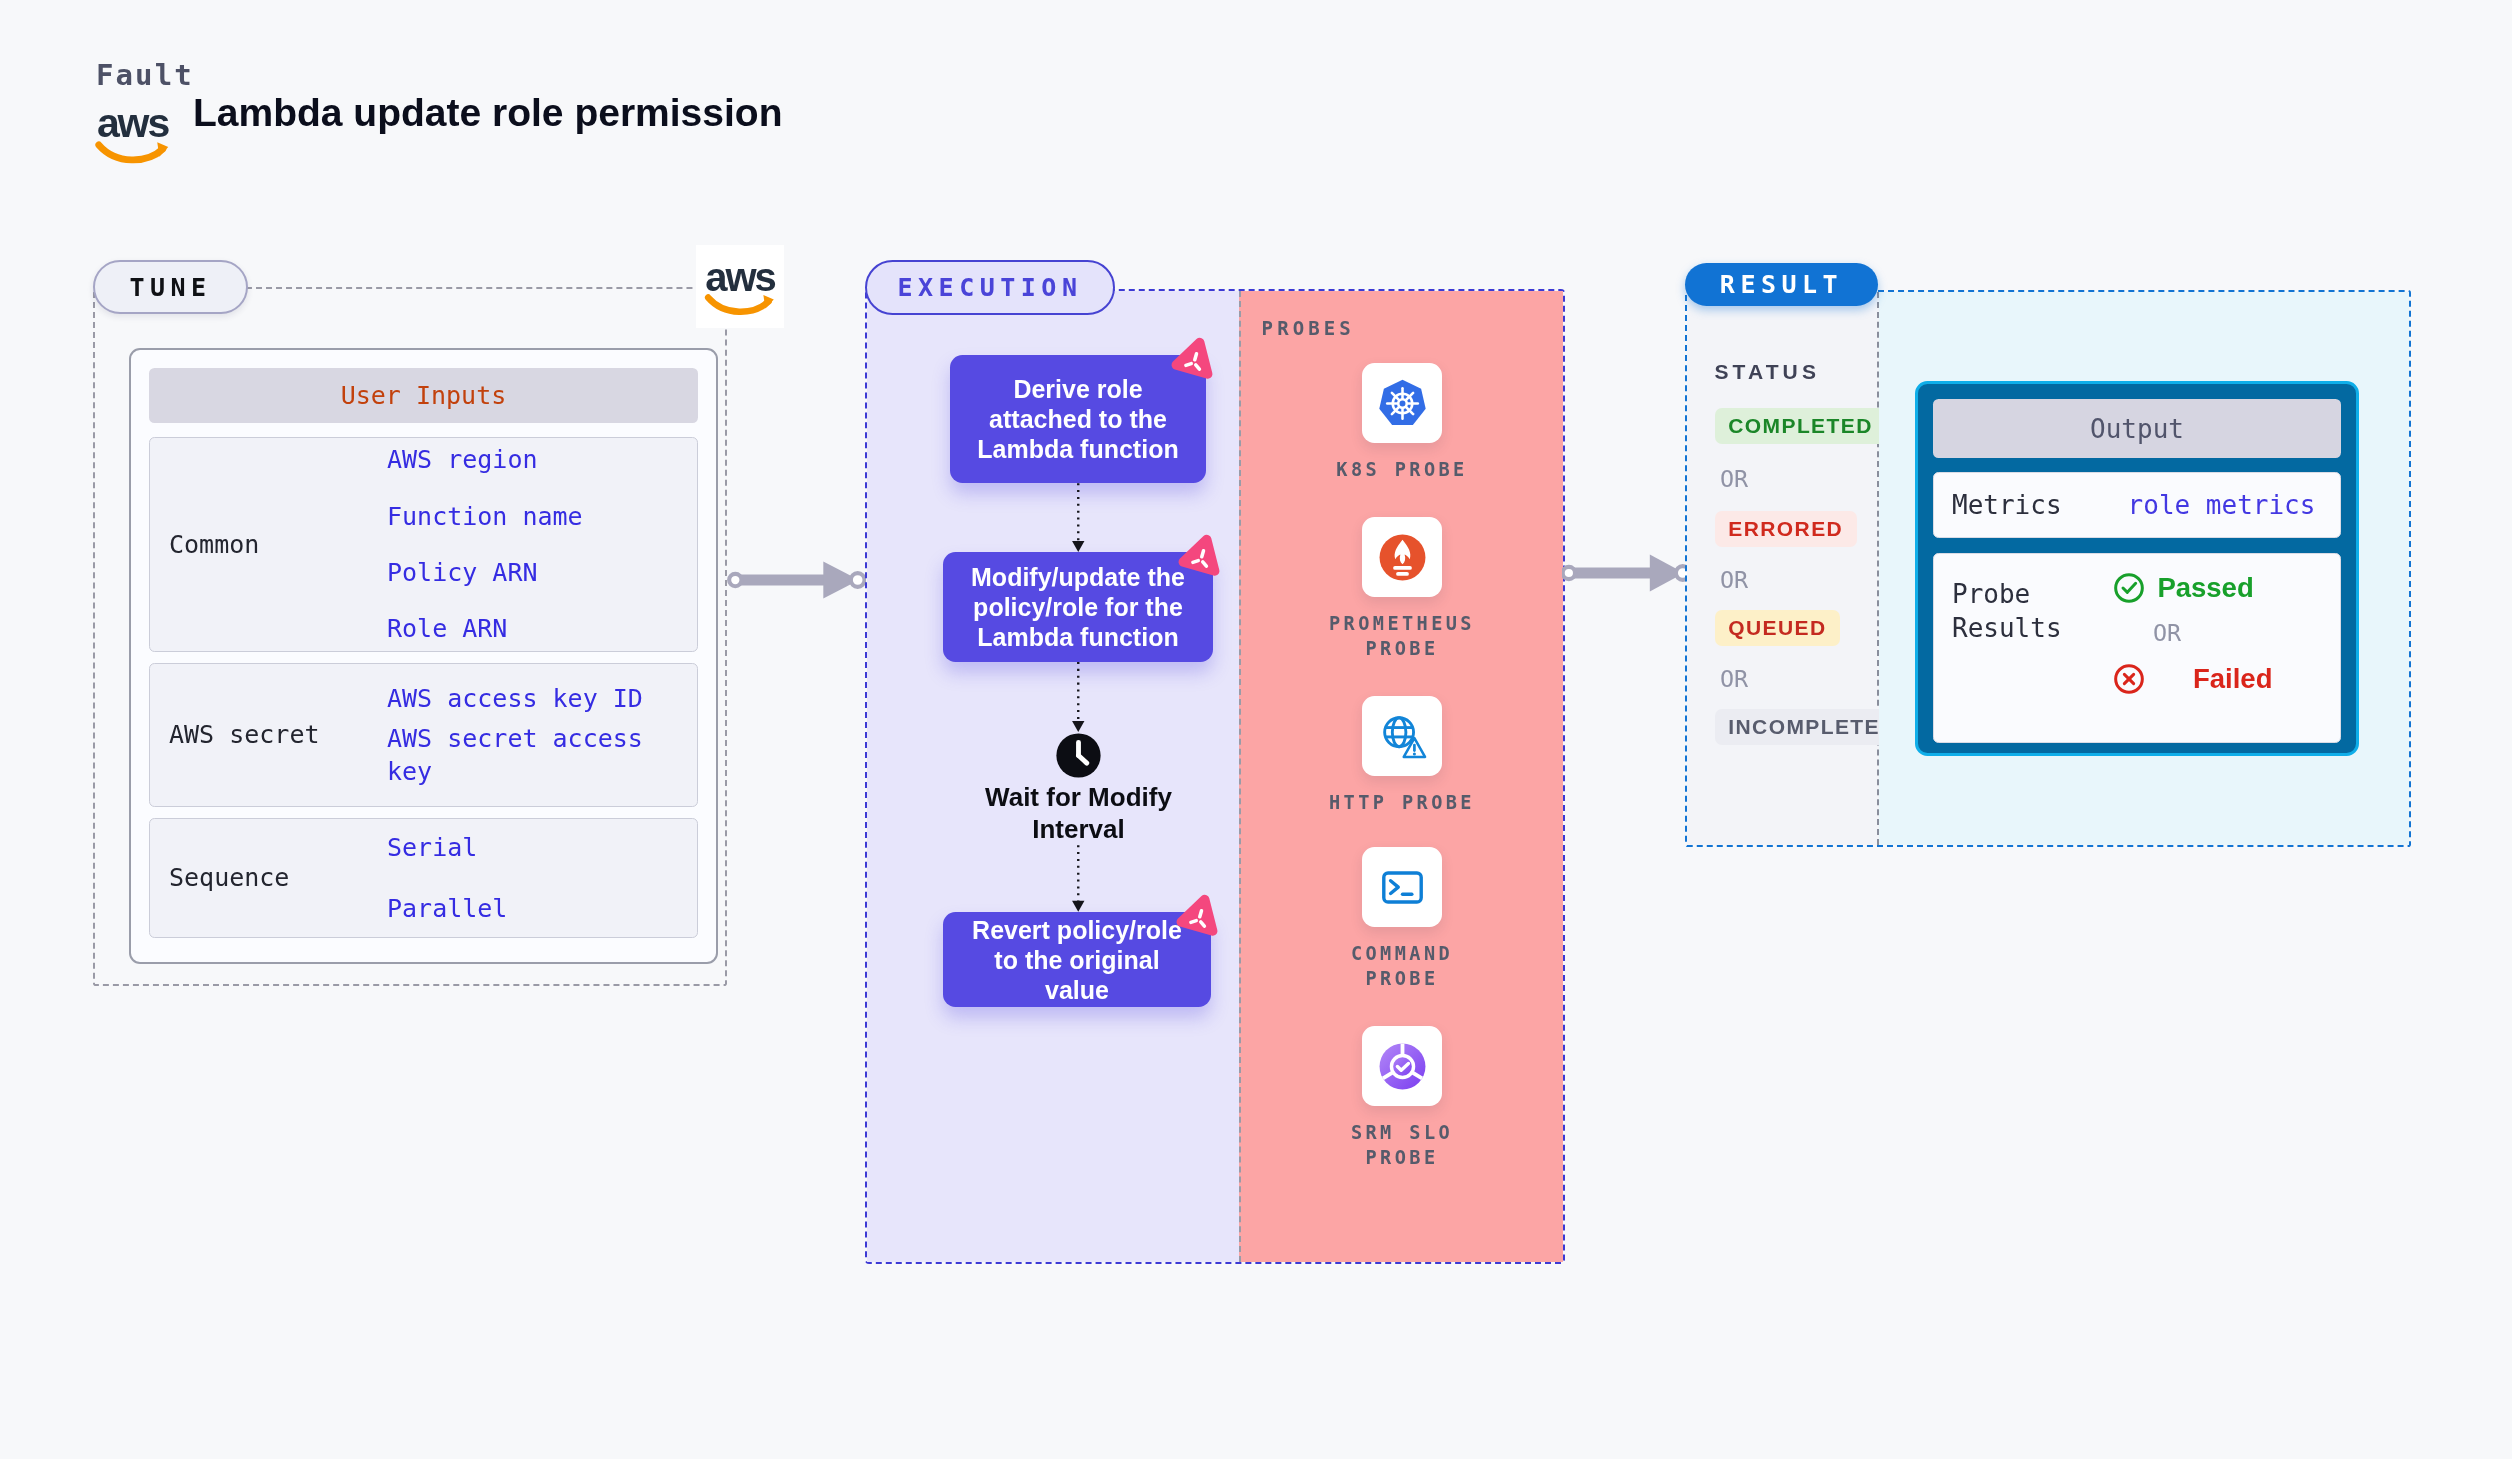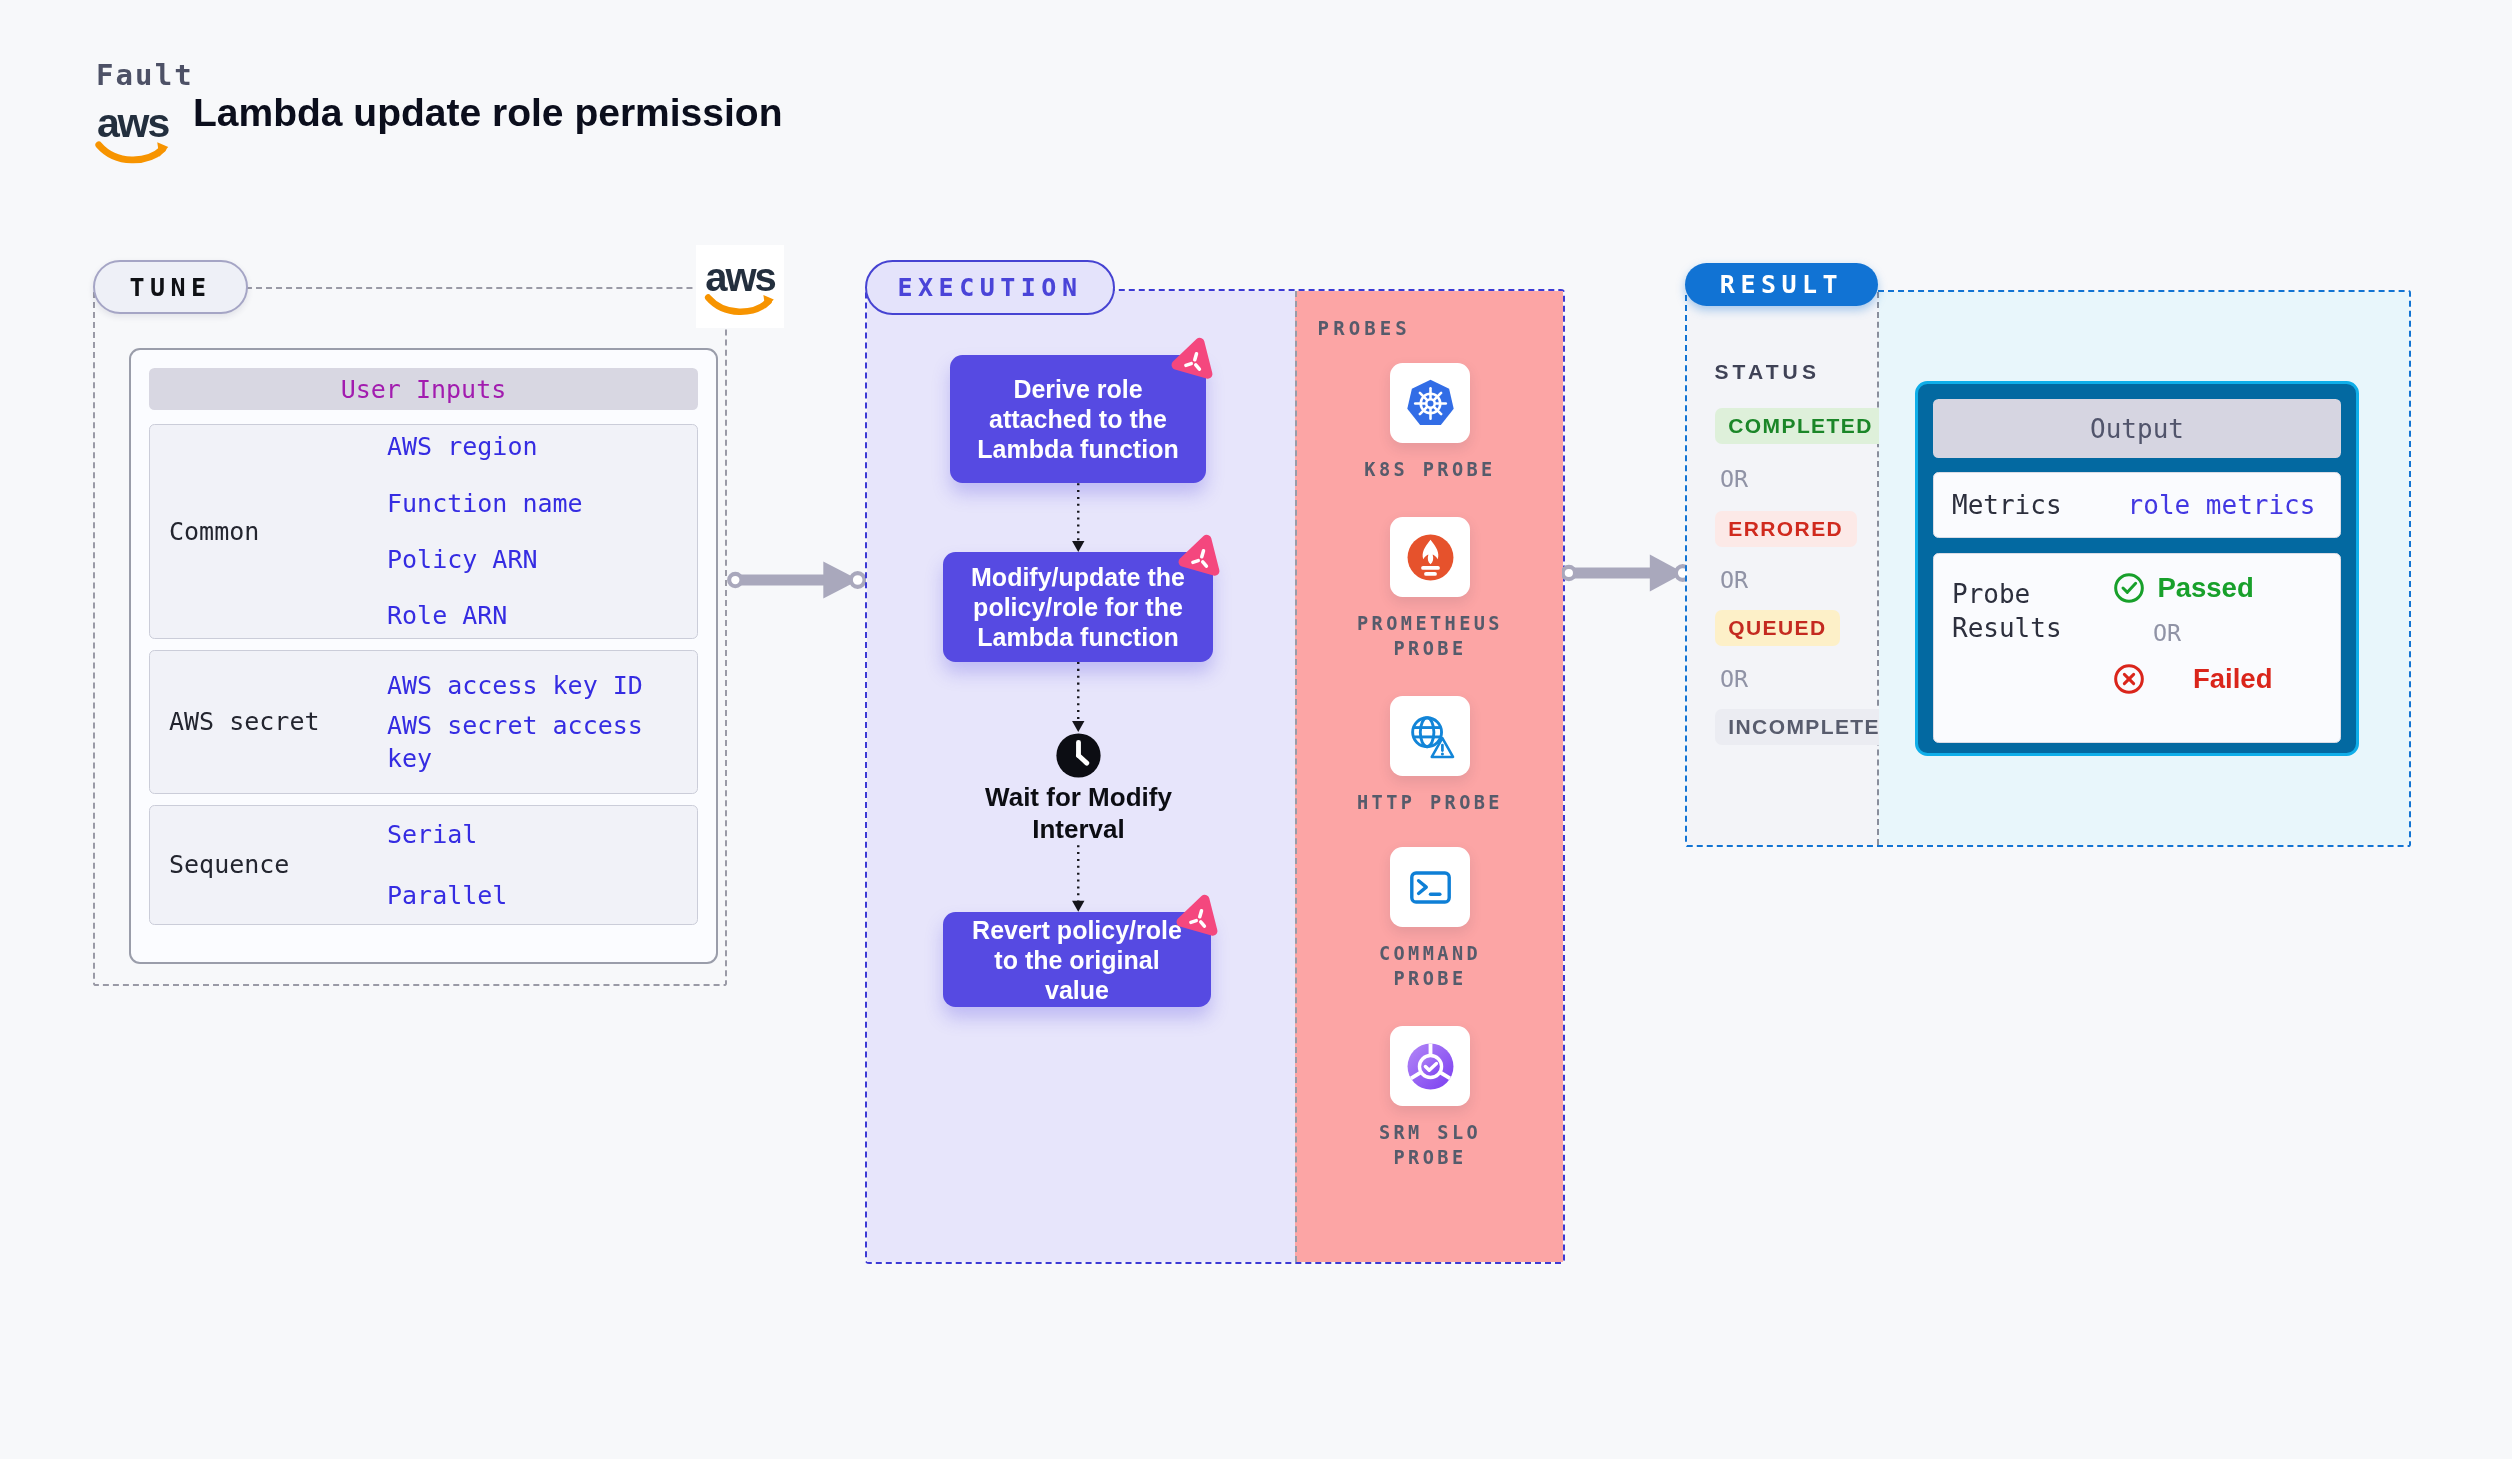--- a/index.html
+++ b/index.html
@@ -37,32 +37,32 @@
   .execution-badge { left:865px; top:260px; width:250px; height:55px; background:#e4e3fb;
     border:2.8px solid #4643d2; color:#4a44d8; font-size:25px; }
   .result-badge { left:1685px; top:263px; width:193px; height:43px; background:#1173d4;
     color:#ffffff; font-size:25px; box-shadow:0 4.1px 9.6px rgba(17,115,212,.35); }
 
   
   .tune-panel { position:absolute; left:93px; top:287px; width:634px; height:699px;
     border:2.8px dashed #9a9aa6; border-radius:2.8px; }
   .execution-panel { position:absolute; left:865px; top:289px; width:700px; height:975px;
     border:2.8px dashed #3d3ad4; border-radius:4.1px; display:flex; }
-  .exec-flow { position:relative; width:428px; height:100%; background:#e7e5fb; }
+  .exec-flow { position:relative; width:372px; height:100%; background:#e7e5fb; }
   .probes-col { position:relative; flex:1; background:#fca5a5; border-left:2.1px dashed #999ca8; }
   .result-panel { position:absolute; left:1685px; top:290px; width:726px; height:557px;
     border:2.8px dashed #1274d3; border-radius:2.8px; display:flex; }
   .status-col { position:relative; width:192px; background:#f3f4f8; border-right:2.1px dashed #8a8e9c; }
   .output-area { position:relative; flex:1; background:#e8f6fb; }
 
   
   .user-inputs-card { position:absolute; left:34px; top:59px; width:589px; height:616px;
     background:#fbfcff; border:2.1px solid #9a9daa; border-radius:11px; padding:18px; }
-  .ui-header { height:42px; background:#d8d7e2; border-radius:5.5px; display:flex; align-items:center;
-    justify-content:center; font-size:25px; color:#a21caf; margin-bottom:13.8px; }
+  .ui-header { height:55px; background:#d8d7e2; border-radius:5.5px; display:flex; align-items:center;
+    justify-content:center; font-size:25px; color:#c2410c; margin-bottom:13.8px; }
   .ui-row { background:#f1f2f8; border:1.4px solid #cbcdd9; border-radius:5.5px; display:flex;
     margin-bottom:11px; }
   .ui-row-label { width:237px; display:flex; align-items:center; padding-left:19px;
     font-size:25px; color:#23252f; }
   .ui-links { width:303px; display:flex; flex-direction:column; justify-content:center; }
   .ui-link { font-size:25px; color:#352ce2; line-height:33px; cursor:pointer; }
   .row-common { height:215px; } .row-common .ui-links { gap:23.4px; }
   .row-secret { height:144px; } .row-secret .ui-links { gap:7px; }
   .row-sequence { height:120px; } .row-sequence .ui-links { gap:27.5px; }
 

